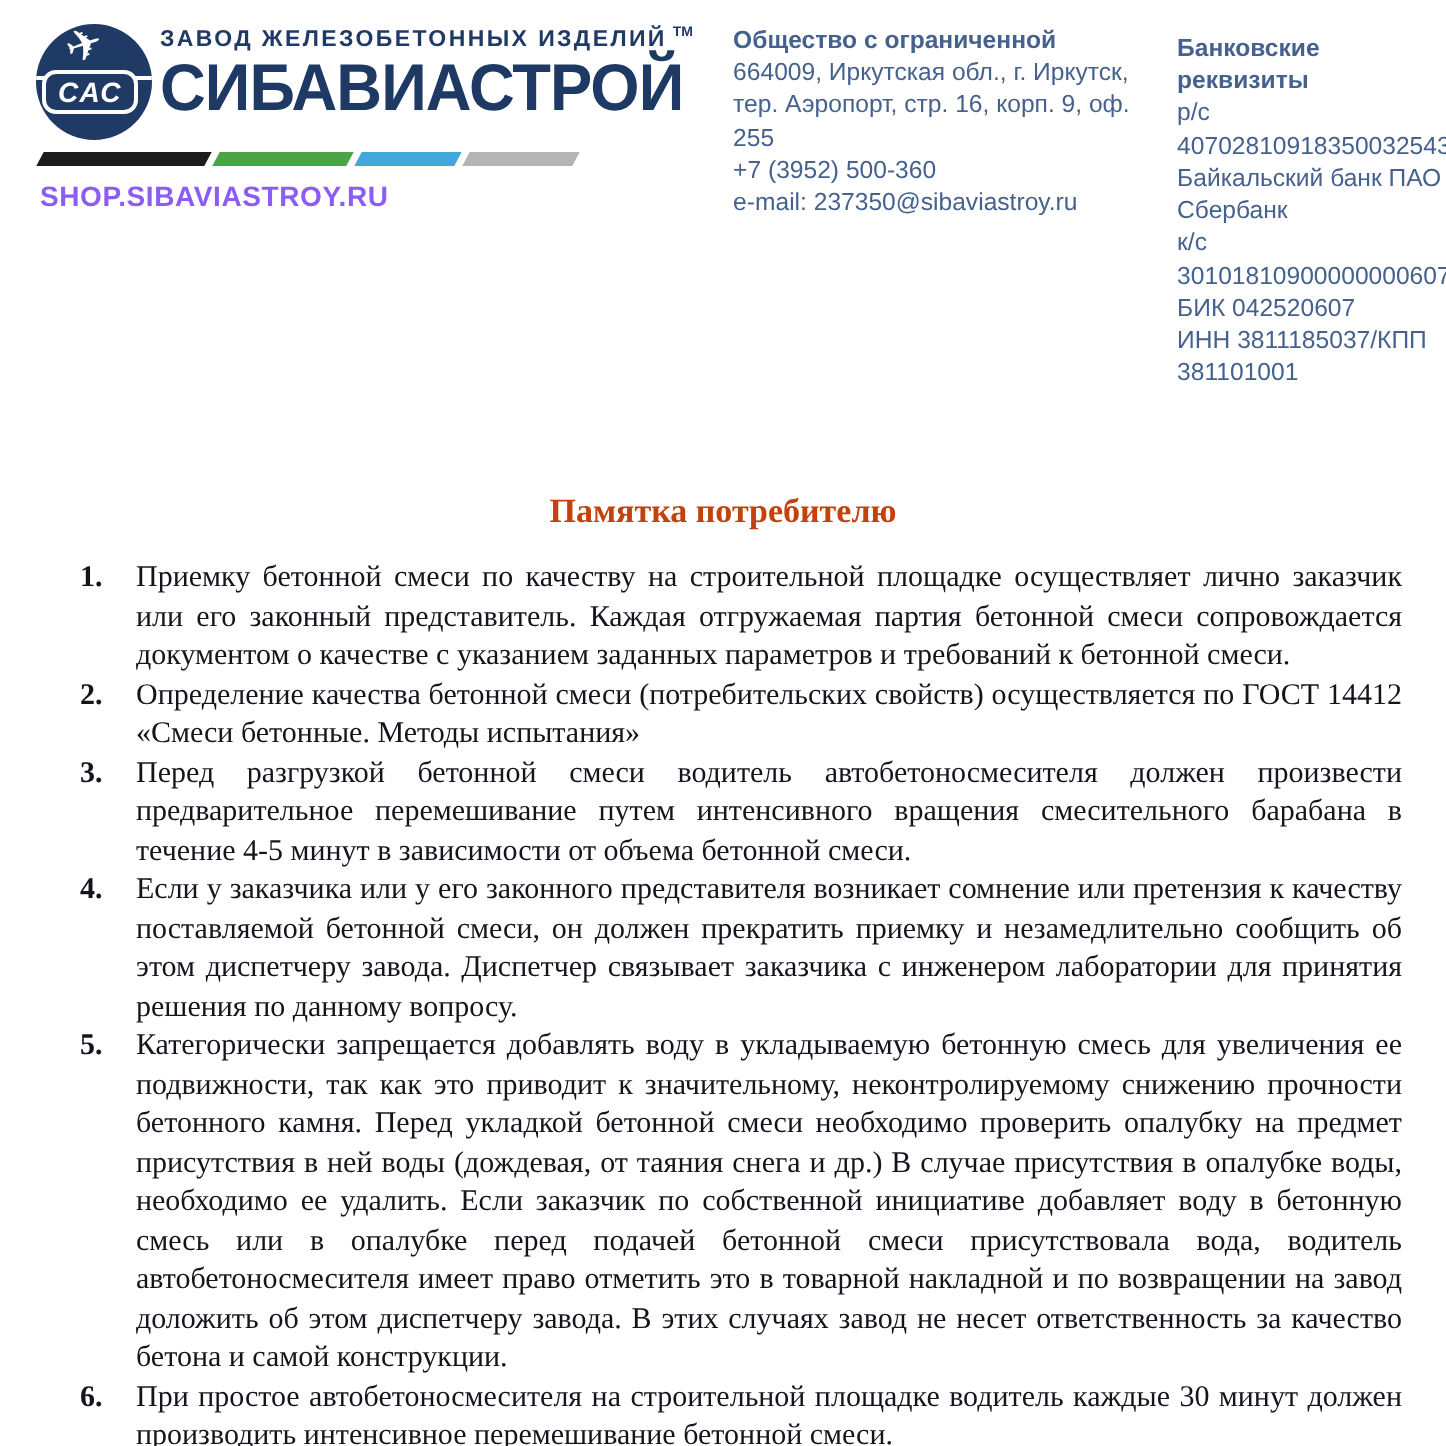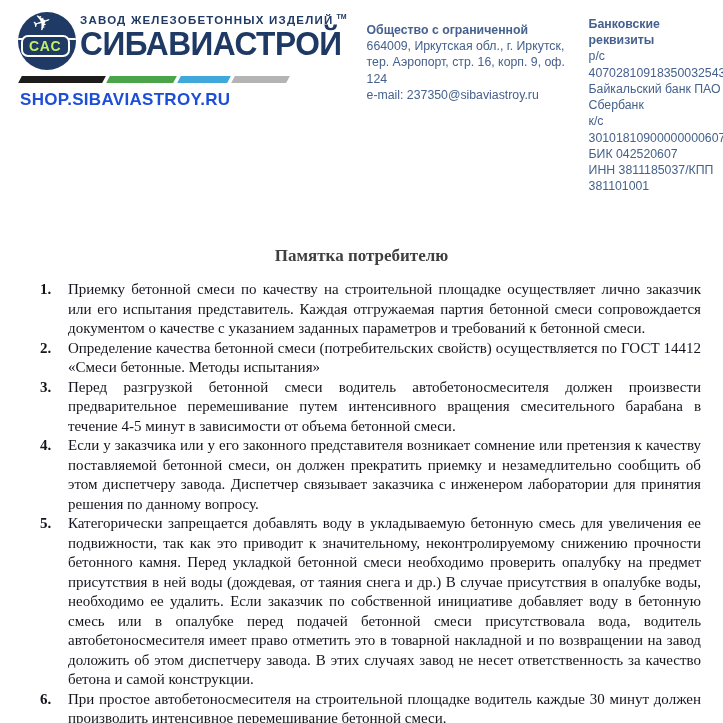--- a/index.html
+++ b/index.html
@@ -20,53 +20,53 @@
     background:#203a66; flex:0 0 58px; margin-top:2px; overflow:hidden;
   }
   .logo-plane {
     position:absolute; top:0px; left:15px; color:#ffffff; font-size:22px;
     transform:rotate(-18deg); line-height:1;
   }
   .logo-band { position:absolute; left:0; right:0; top:26px; height:2px; background:#ffffff; }
   .logo-cas {
     position:absolute; left:3px; top:23px; background:#203a66;
     border:2px solid #ffffff; border-radius:7px; padding:1px 6px;
-    color:#bef264; font-weight:bold; font-size:14px; letter-spacing:1px;
+    color:#ffffff; font-weight:bold; font-size:14px; letter-spacing:1px;font-style:italic;
   }
   .logo-text { margin-left:4px; }
   .logo-tagline {
     color:#203a66; font-weight:bold; font-size:11.5px; letter-spacing:1.2px;
     white-space:nowrap; margin-top:3px;
   }
   .logo-tm { font-size:7px; vertical-align:super; letter-spacing:0; margin-left:3px; }
   .logo-brand {
     color:#1e3a64; font-weight:bold; font-size:33px; line-height:1.0;
     letter-spacing:-0.5px; transform:scaleX(0.96); transform-origin:left;
     white-space:nowrap; margin-top:1px;
   }
   .stripe { display:flex; margin:6px 0 0 2px; width:268px; }
   .stripe span { height:7px; transform:skewX(-28deg); margin-right:4px; }
   .stripe .s1 { width:88px; }
   .stripe .s2 { width:70px; }
   .stripe .s3 { width:52px; }
   .stripe .s4 { width:58px; margin-right:0; }
   .shop-url {
-    font-weight:bold; font-size:17px; color:#1d4ed8; letter-spacing:0.3px;
+    font-weight:bold; font-size:14px; color:#8b5cf6; letter-spacing:0.3px;
     margin-top:7px; margin-left:2px;
   }
-  .info-col { flex:0 0 210px; margin-left:14px; margin-top:12px;
+  .info-col { flex:0 0 210px; margin-left:14px; margin-top:2px;
     color:#45618d; font-size:12.3px; line-height:1.32; }
   .info-col .b { font-weight:bold; }
   .bank-col { flex:1 1 auto; margin-left:12px; margin-top:6px;
     color:#45618d; font-size:12.3px; line-height:1.32; }
   .bank-col .b { font-weight:bold; }
   
   .doc-title {
     text-align:center; font-weight:bold; font-size:17px;
-    margin-top:52px; margin-bottom:14px; color:#404040;
+    margin-top:52px; margin-bottom:14px; color:#c2410c;
   }
   .memo-list { list-style:none; margin:0; padding:0 22px 0 36px; }
   .memo-list li {
     position:relative; padding-left:32px; font-size:15px; line-height:1.3;
     margin:0; color:#14141c;
   }
   .memo-list .num { position:absolute; left:4px; top:0; font-weight:bold; }
   .memo-list .txt { display:block; text-align:justify; }
 </style>
 </head>
@@ -90,40 +90,41 @@
       <span class="s2" style="background:#4ba447"></span>
       <span class="s3" style="background:#41a8dc"></span>
       <span class="s4" style="background:#b4b4b6"></span>
     </div>
     <div class="shop-url">SHOP.SIBAVIASTROY.RU</div>
   </div>
 
   <div class="info-col">
     <div class="b">Общество с ограниченной</div>
     <div>664009, Иркутская обл., г. Иркутск,</div>
-    <div>тер. Аэропорт, стр. 16, корп. 9, оф. 124</div>
+    <div>тер. Аэропорт, стр. 16, корп. 9, оф. 255</div>
+    <div>+7 (3952) 500-360</div>
     <div>e-mail: 237350@sibaviastroy.ru</div>
   </div>
 
   <div class="bank-col">
     <div class="b">Банковские реквизиты</div>
     <div>р/с 40702810918350032543</div>
     <div>Байкальский банк ПАО Сбербанк</div>
     <div>к/с 30101810900000000607</div>
     <div>БИК 042520607</div>
     <div>ИНН 3811185037/КПП 381101001</div>
   </div>
 </div>
 
 <div class="doc-title">Памятка потребителю</div>
 
 <ol class="memo-list">
   <li>
       <span class="num">1.</span>
-      <span class="txt">Приемку бетонной смеси по качеству на строительной площадке осуществляет лично заказчик или его испытания представитель. Каждая отгружаемая партия бетонной смеси сопровождается документом о качестве с указанием заданных параметров и требований к бетонной смеси.</span>
+      <span class="txt">Приемку бетонной смеси по качеству на строительной площадке осуществляет лично заказчик или его законный представитель. Каждая отгружаемая партия бетонной смеси сопровождается документом о качестве с указанием заданных параметров и требований к бетонной смеси.</span>
     </li>
   <li>
       <span class="num">2.</span>
       <span class="txt">Определение качества бетонной смеси (потребительских свойств) осуществляется по ГОСТ 14412 «Смеси бетонные. Методы испытания»</span>
     </li>
   <li>
       <span class="num">3.</span>
       <span class="txt">Перед разгрузкой бетонной смеси водитель автобетоносмесителя должен произвести предварительное перемешивание путем интенсивного вращения смесительного барабана в течение 4-5 минут в зависимости от объема бетонной смеси.</span>
     </li>
   <li>

